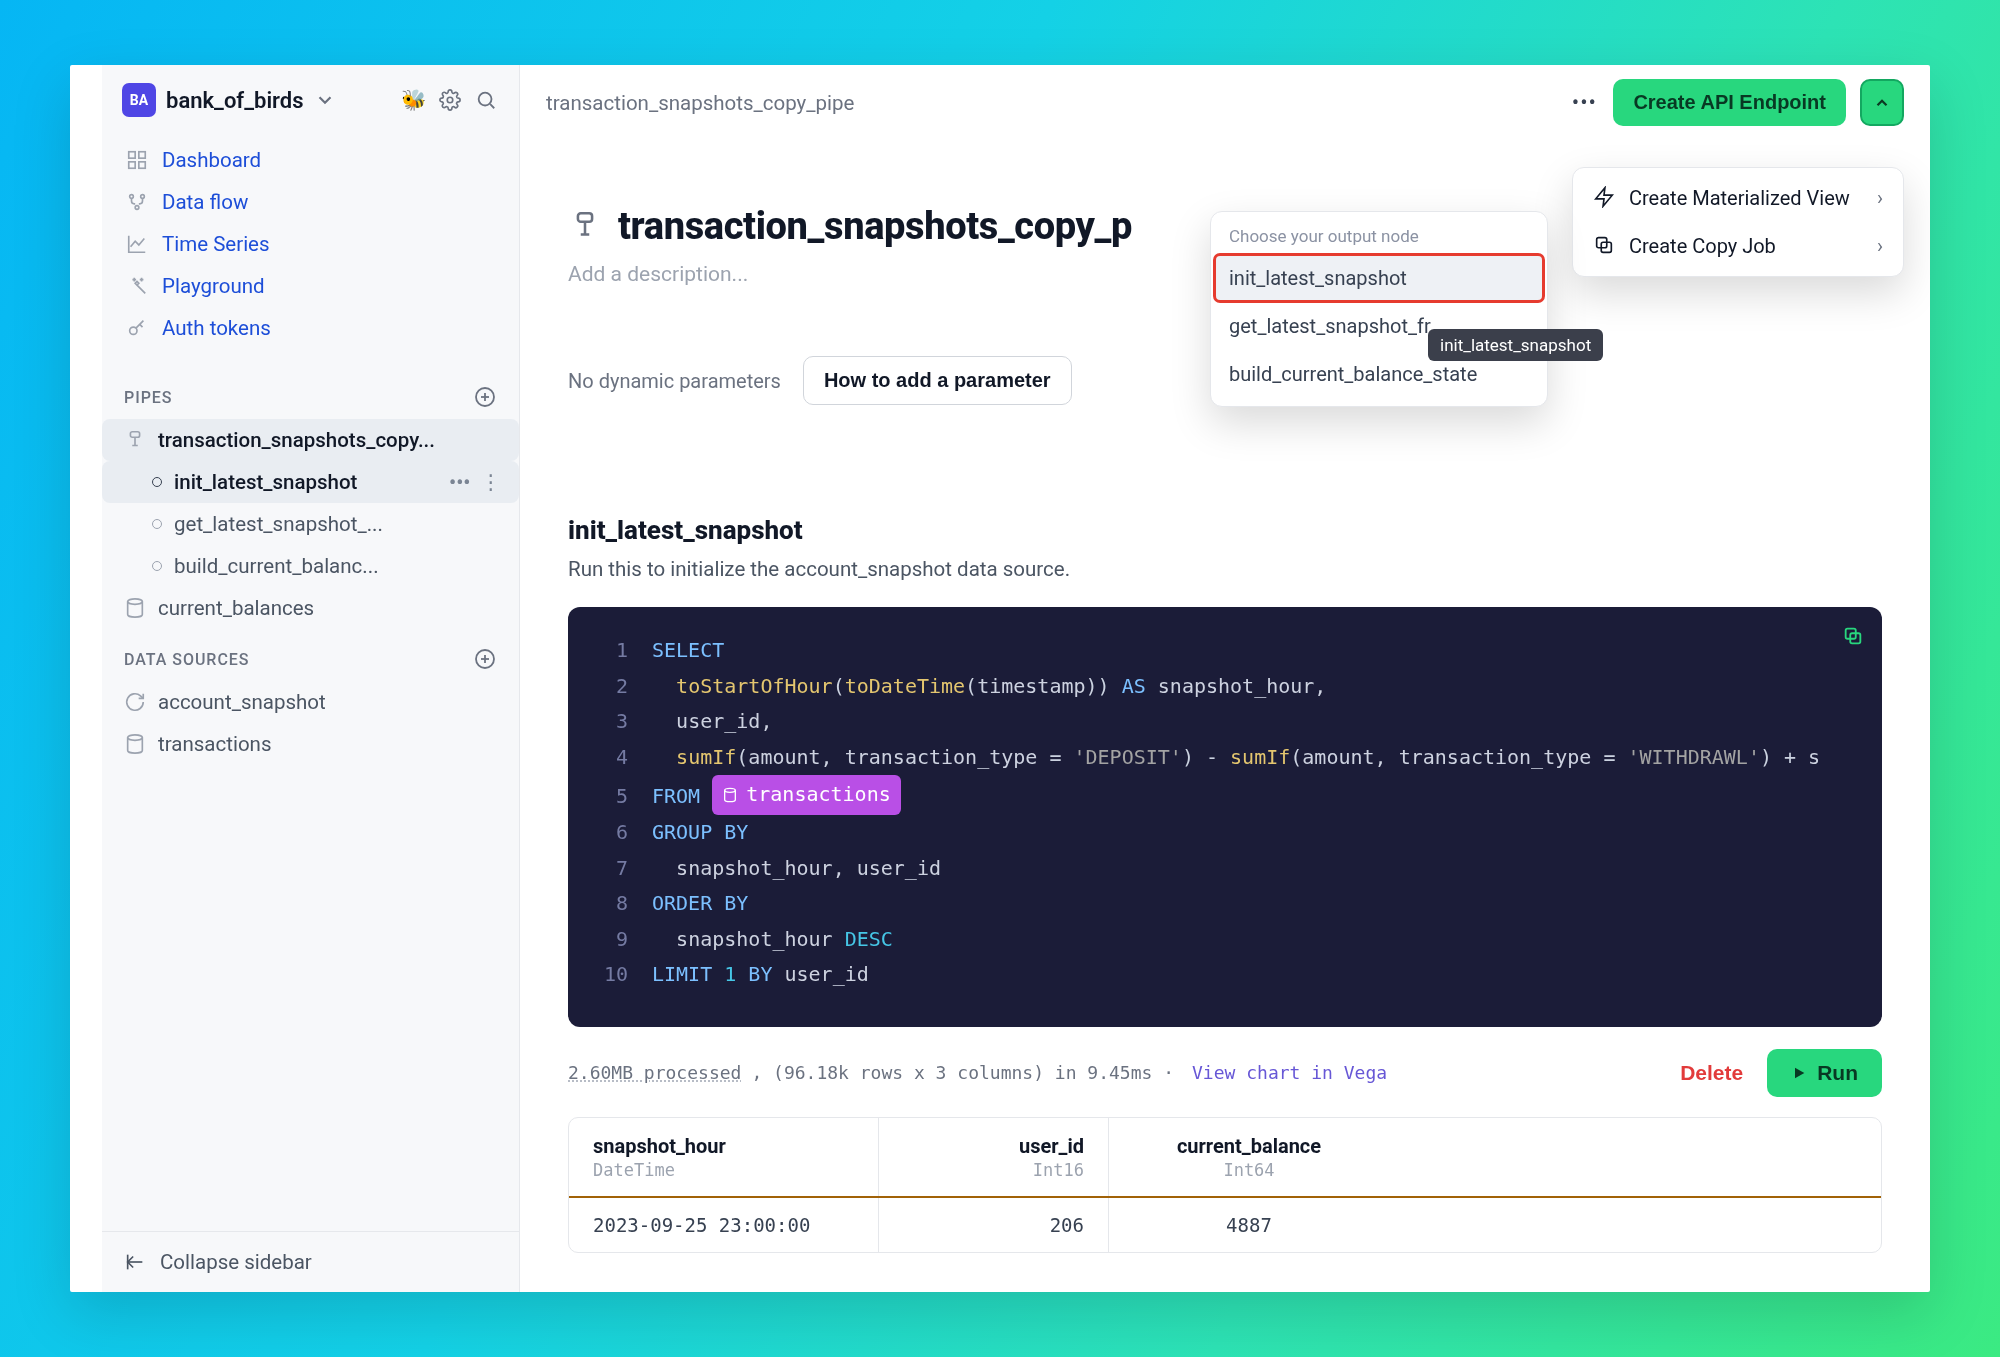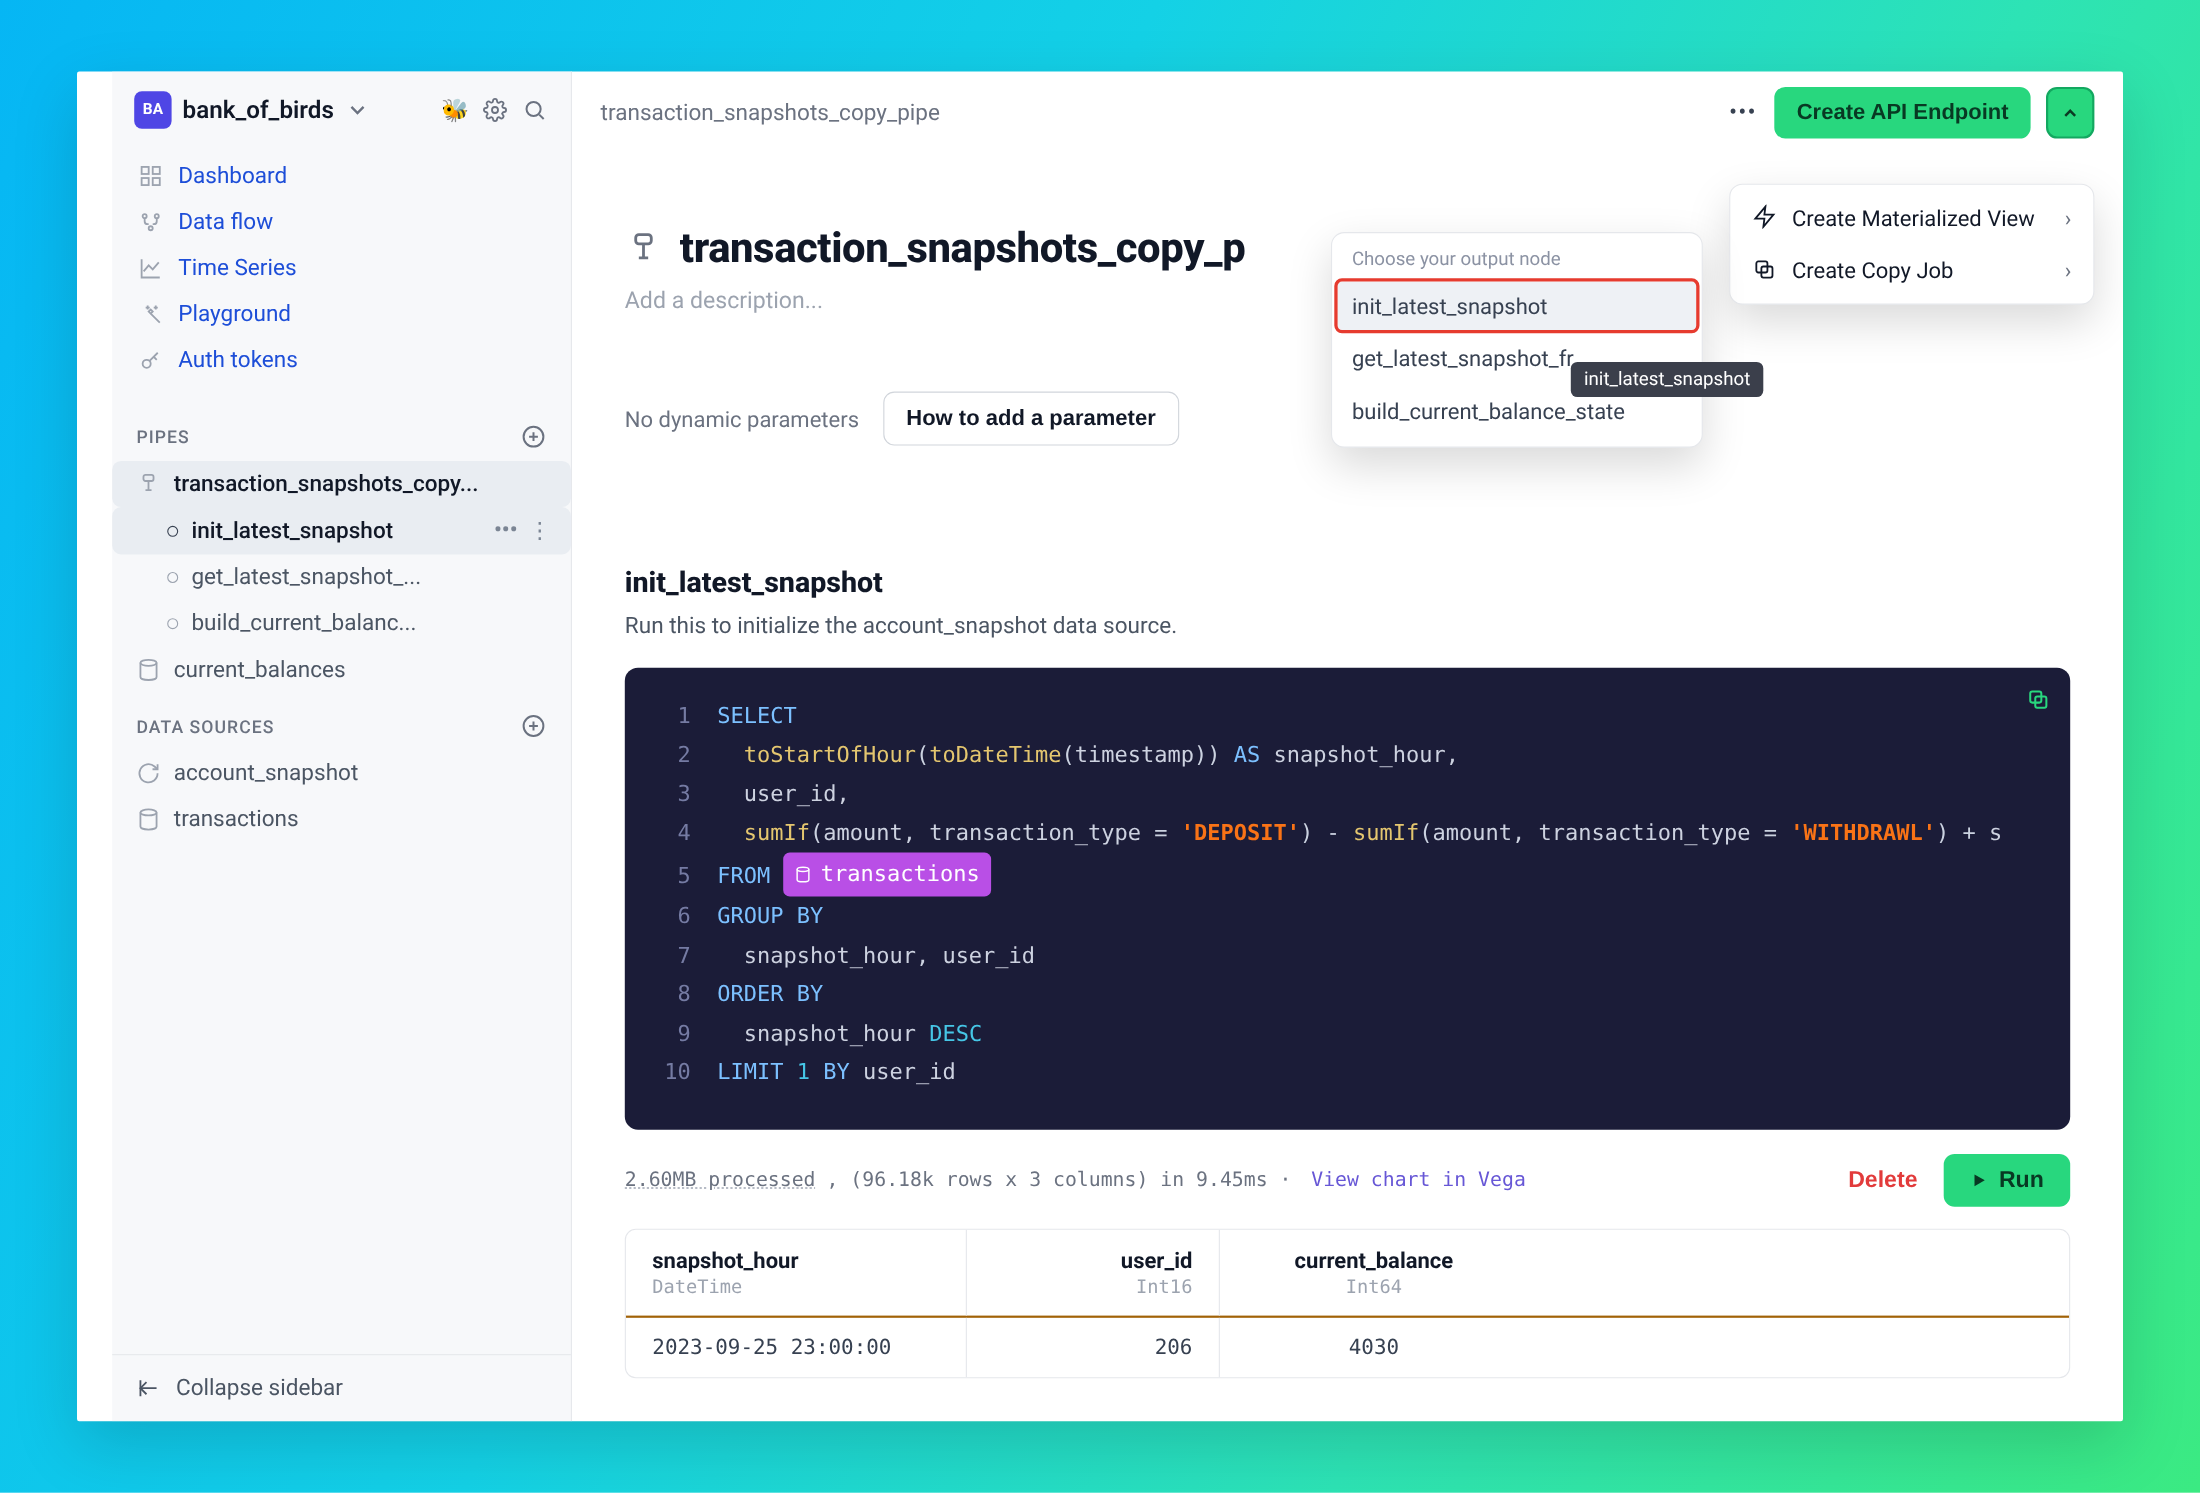--- a/index.html
+++ b/index.html
@@ -94,21 +94,21 @@
 .node-desc { margin-top:12px; color:#4b5563; font-size:20.5px; }
 
 .code-wrap { margin-top:26px; background:#1b1c38; border-radius:12px; color:#cdd2e0; font-family: ui-monospace, SFMono-Regular, Menlo, monospace; font-size:20px; position:relative; padding: 26px 20px 34px 20px; }
 .code-copy { position:absolute; top:18px; right:18px; color:#28d77e; cursor:pointer; }
 .gutter { display:inline-block; width:40px; text-align:right; color:#757ba3; margin-right:24px; user-select:none; }
 .code-line { white-space:pre; line-height:1.78; }
 .kw-blue { color:#7cc0ff; }
 .kw-cyan { color:#46c6e6; }
 .fn-y { color:#e4c66f; }
 .paren { color:#cbd2e0; }
-.str { color:#f97316;font-weight:bold; }
+.str { color:#a3a3a3; }
 .op { color:#cbd2e0; }
 .tag-pill { background:#b94fe6; color:#fff; border-radius:6px; padding:2px 10px; display:inline-flex; align-items:center; gap:8px; }
 .tag-pill svg { width:16px; height:16px; }
 
 .stats-row { display:flex; align-items:center; gap:10px; padding:22px 0 20px 0; font-family: ui-monospace, Menlo, monospace; font-size:18px; color:#6b7280; }
 .stats-a { text-decoration: underline dotted #b7bcc6; }
 .vega-link { color:#6757d6; margin-left:8px; cursor:pointer; }
 .stats-row .spacer { flex:1; }
 .delete-link { color:#e23b3b; font-weight:700; font-family: -apple-system, sans-serif; font-size:21px; cursor:pointer; margin-right:14px; }
 .run-btn { background:#28d77e; border:none; border-radius:10px; padding:12px 24px; font-weight:800; font-size:21px; color:#083923; display:inline-flex; align-items:center; gap:10px; cursor:pointer; }
@@ -409,18 +409,18 @@
             <div class="rt-col-type">Int16</div>
           </div>
           <div class="rt-cell rt-h3">
             <div class="rt-col-name">current_balance</div>
             <div class="rt-col-type">Int64</div>
           </div>
         </div>
         <div class="rt-body">
           <div class="rt-cell rt-h1">2023-09-25 23:00:00</div>
           <div class="rt-cell rt-h2">206</div>
-          <div class="rt-cell rt-h3">4030</div>
+          <div class="rt-cell rt-h3">4887</div>
         </div>
       </div>
     </div>
   </main>
 </div>
 
 </body></html>

